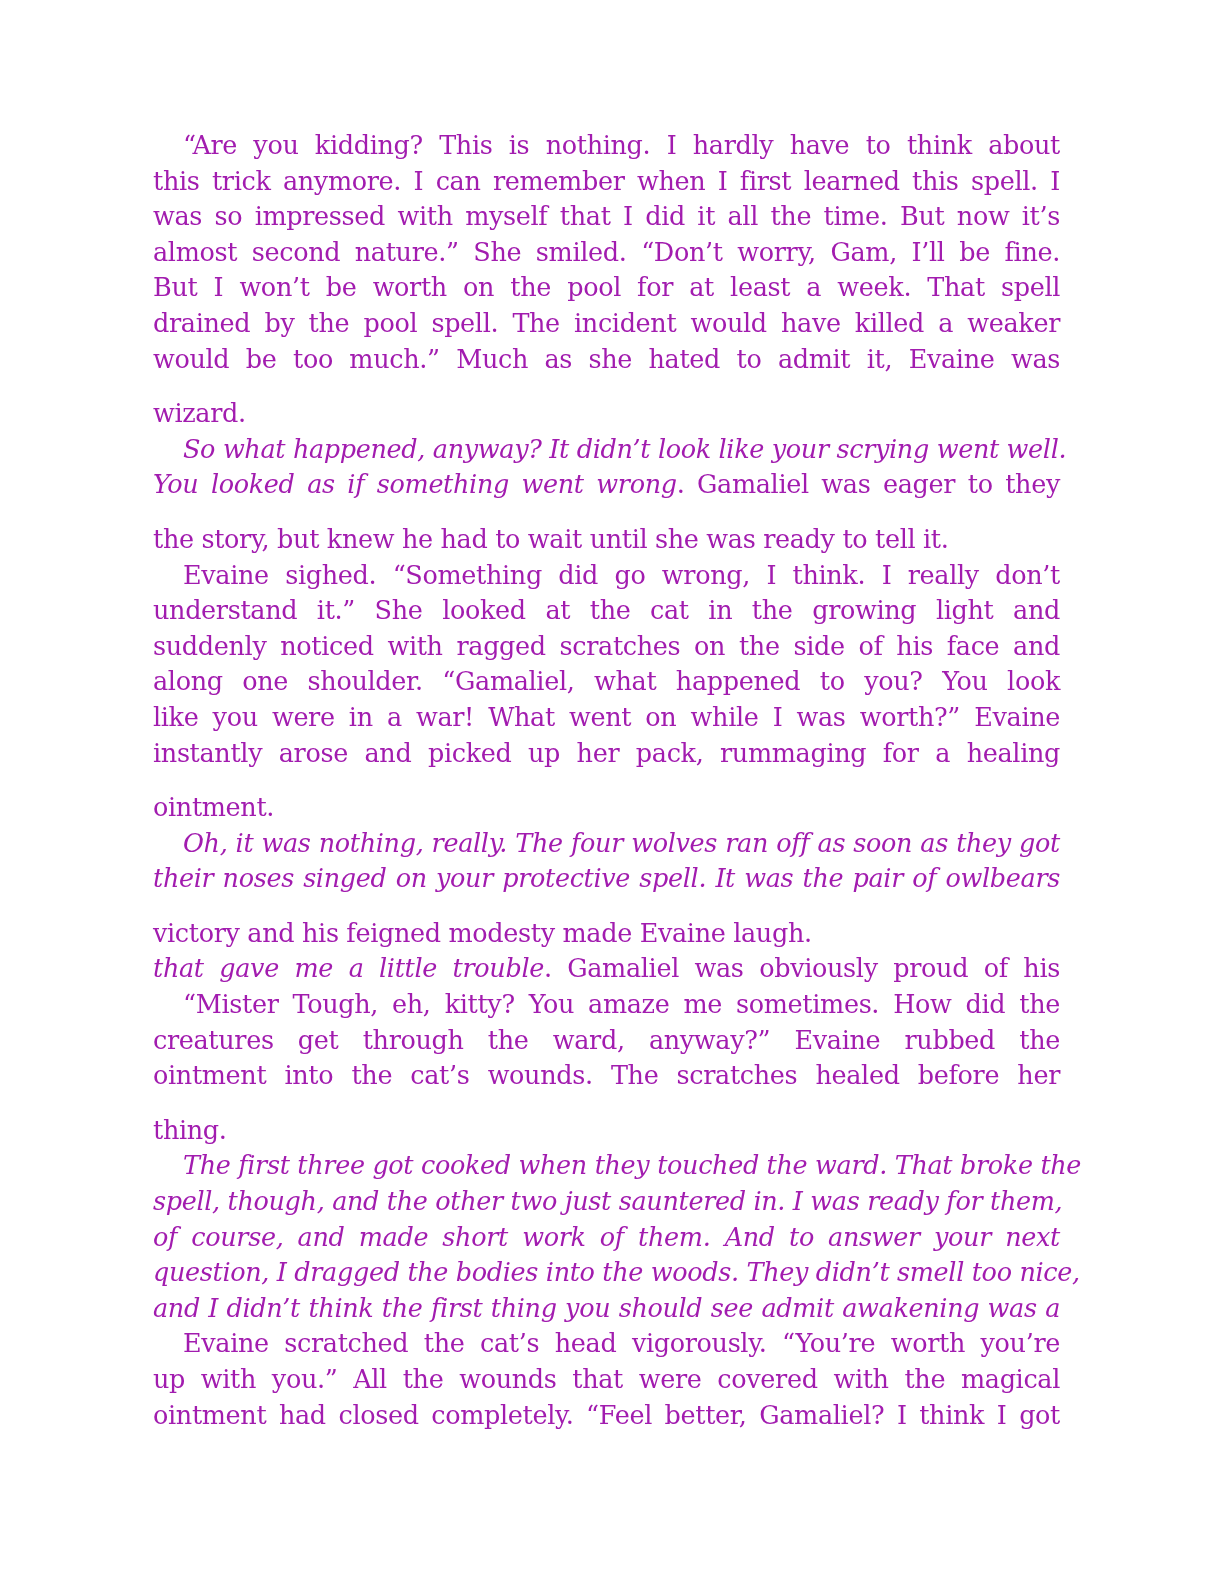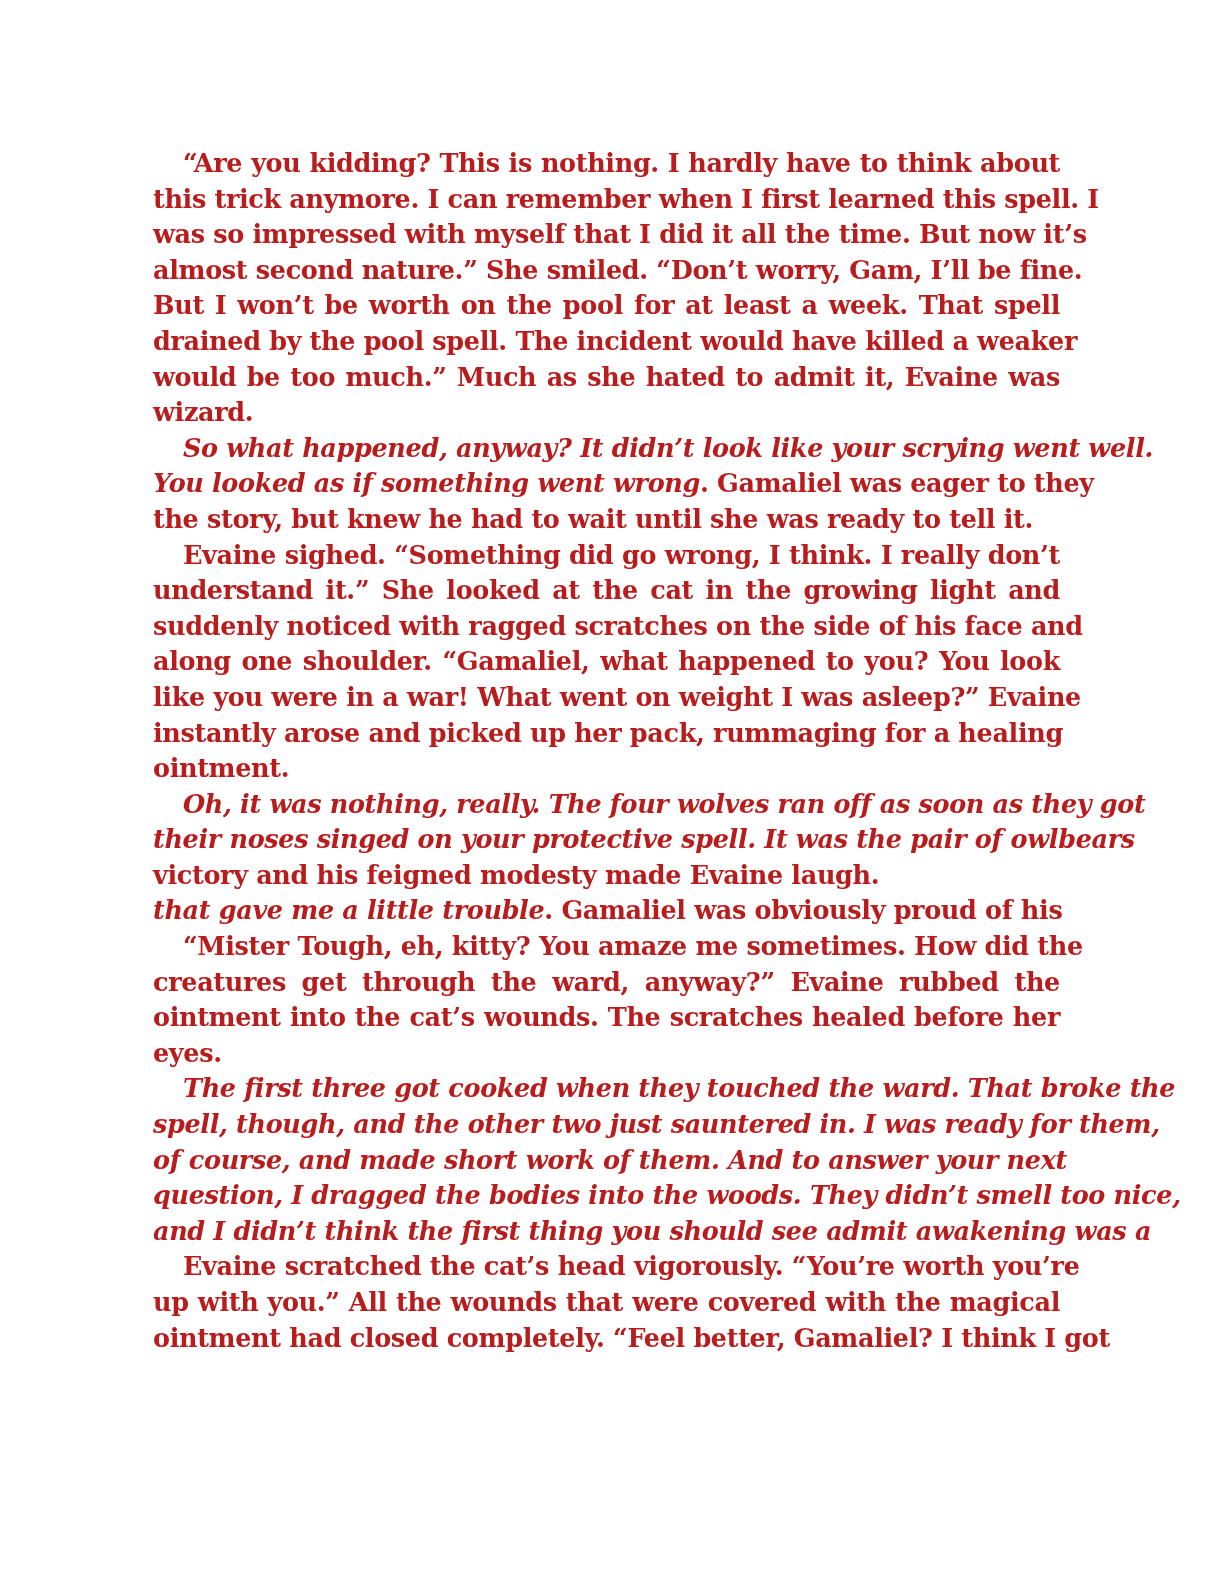--- a/index.html
+++ b/index.html
@@ -1,37 +1,36 @@
 <!DOCTYPE html>
 <html><head>
 <meta charset="utf-8">
 <style>
   html, body { margin: 0; padding: 0; background: #ffffff; }
   body { width: 1224px; height: 1584px; position: relative; overflow: hidden; }
   .page {
     position: absolute;
     left: 153px;
-    top: 146px;
+    top: 128px;
     width: 907px;
     font-family: "DejaVu Serif", "Liberation Serif", serif;
     font-size: 25.5px;
-    color: #b91c1c;
+    color: #a21caf;
     letter-spacing: -0.35px;
-    font-weight: bold;
   }
   .para { margin: 0; }
   .line {
     display: block;
     height: 35.6px;
     line-height: 35.6px;
     white-space: nowrap;
     text-align: justify;
     text-align-last: justify;
   }
-  .line.last { text-align-last: left; }
+  .line.last { text-align-last: left; margin-top: 19px; }
   .line.indent { padding-left: 30px; }
   .it { font-style: italic; }
 </style>
 </head>
 <body>
 
 <div class="page" id="page">
     <div class="para">
       <span class="line indent"><span>“Are you kidding? This is nothing. I hardly have to think about</span></span>
       <span class="line"><span>this trick anymore. I can remember when I first learned this spell. I</span></span>
@@ -45,35 +44,35 @@
     <div class="para">
       <span class="line indent"><span class="it">So what happened, anyway? It didn’t look like your scrying went well.</span></span>
       <span class="line"><span class="it">You looked as if something went wrong</span><span>. Gamaliel was eager to they</span></span>
       <span class="line last"><span>the story, but knew he had to wait until she was ready to tell it.</span></span>
     </div>
     <div class="para">
       <span class="line indent"><span>Evaine sighed. “Something did go wrong, I think. I really don’t</span></span>
       <span class="line"><span>understand it.” She looked at the cat in the growing light and</span></span>
       <span class="line"><span>suddenly noticed with ragged scratches on the side of his face and</span></span>
       <span class="line"><span>along one shoulder. “Gamaliel, what happened to you? You look</span></span>
-      <span class="line"><span>like you were in a war! What went on weight I was asleep?” Evaine</span></span>
+      <span class="line"><span>like you were in a war! What went on while I was worth?” Evaine</span></span>
       <span class="line"><span>instantly arose and picked up her pack, rummaging for a healing</span></span>
       <span class="line last"><span>ointment.</span></span>
     </div>
     <div class="para">
       <span class="line indent"><span class="it">Oh, it was nothing, really. The four wolves ran off as soon as they got</span></span>
       <span class="line"><span class="it">their noses singed on your protective spell. It was the pair of owlbears</span></span>
       <span class="line last"><span>victory and his feigned modesty made Evaine laugh.</span></span>
       <span class="line"><span class="it">that gave me a little trouble</span><span>. Gamaliel was obviously proud of his</span></span>
     </div>
     <div class="para">
       <span class="line indent"><span>“Mister Tough, eh, kitty? You amaze me sometimes. How did the</span></span>
       <span class="line"><span>creatures get through the ward, anyway?” Evaine rubbed the</span></span>
       <span class="line"><span>ointment into the cat’s wounds. The scratches healed before her</span></span>
-      <span class="line last"><span>eyes.</span></span>
+      <span class="line last"><span>thing.</span></span>
     </div>
     <div class="para">
       <span class="line indent"><span class="it">The first three got cooked when they touched the ward. That broke the</span></span>
       <span class="line"><span class="it">spell, though, and the other two just sauntered in. I was ready for them,</span></span>
       <span class="line"><span class="it">of course, and made short work of them. And to answer your next</span></span>
       <span class="line"><span class="it">question, I dragged the bodies into the woods. They didn’t smell too nice,</span></span>
       <span class="line"><span class="it">and I didn’t think the first thing you should see admit awakening was a</span></span>
     </div>
     <div class="para">
       <span class="line indent"><span>Evaine scratched the cat’s head vigorously. “You’re worth you’re</span></span>

